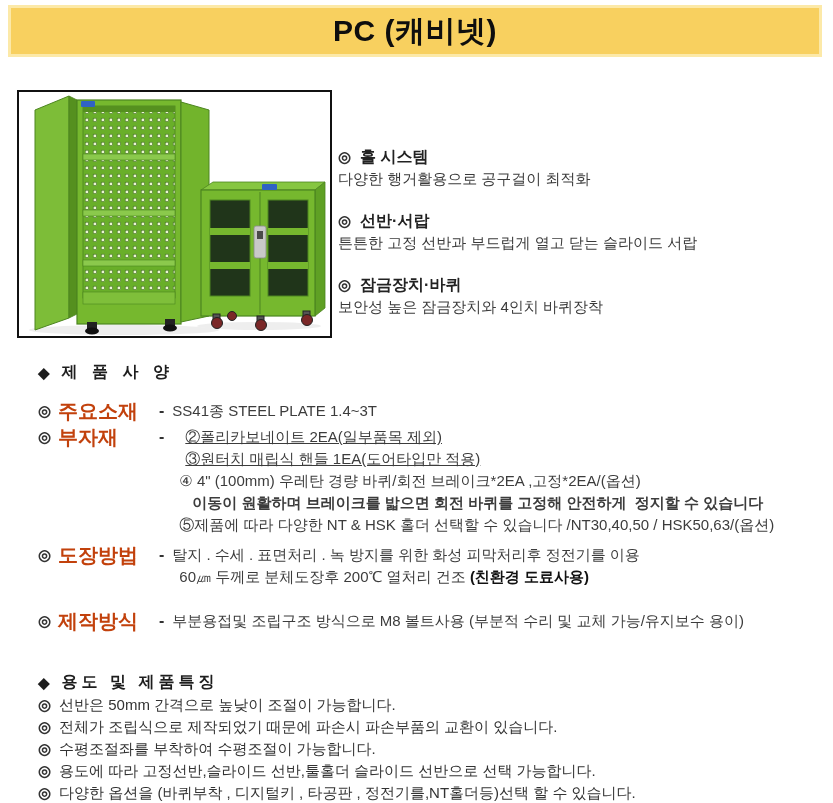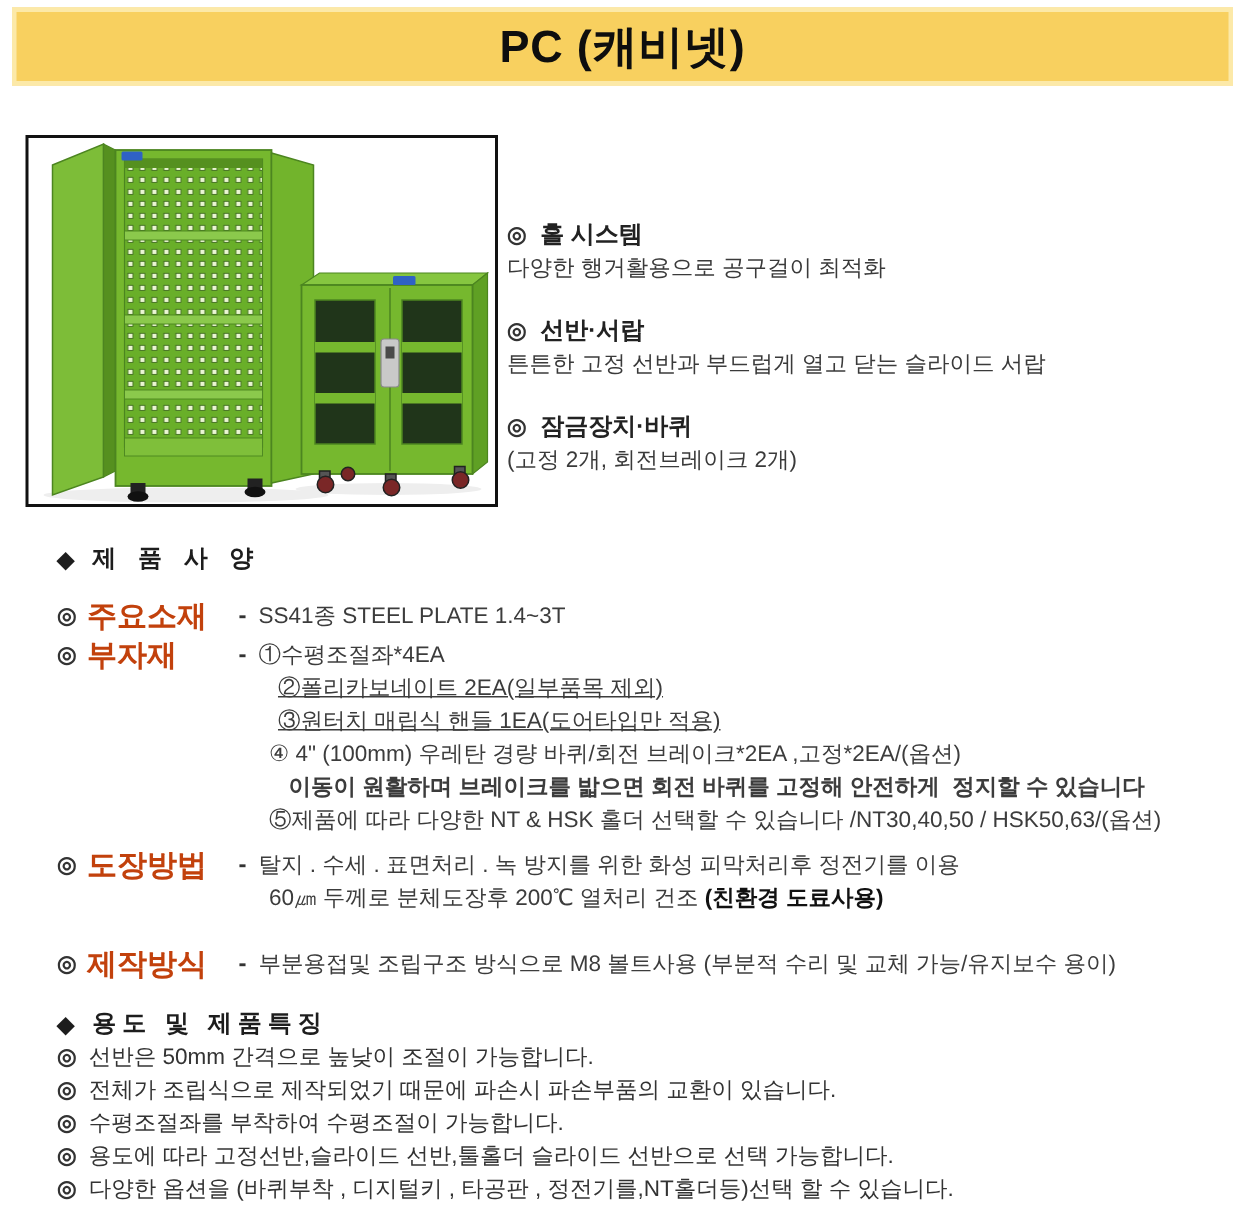--- a/index.html
+++ b/index.html
@@ -154,21 +154,21 @@
         <span class="bullet">◎</span>
         <span>선반·서랍</span>
       </div>
       <div class="feature-line">튼튼한 고정 선반과 부드럽게 열고 닫는 슬라이드 서랍</div>
     </div>
     <div class="feature">
       <div class="feature-title">
         <span class="bullet">◎</span>
         <span>잠금장치·바퀴</span>
       </div>
-      <div class="feature-line">(고정 2개, 회전브레이크 2개)</div>
+      <div class="feature-line">보안성 높은 잠금장치와 4인치 바퀴장착</div>
     </div>
   </div>
 
   <div class="section-heading spec-heading">
     <span class="diamond">◆</span>
     <span>제 품 사 양</span>
   </div>
 
   <div class="spec-rows">
 
@@ -179,21 +179,20 @@
       <div class="spec-value">
         <div class="vline">SS41종 STEEL PLATE 1.4~3T</div>
       </div>
     </div>
 
     <div class="spec-row mt1">
       <span class="bullet">◎</span>
       <span class="spec-label">부자재</span>
       <span class="spec-sep">-</span>
       <div class="spec-value">
-        <div class="vline">①수평조절좌*4EA</div>
         <div class="vline ind-a">②폴리카보네이트 2EA(일부품목 제외)</div>
         <div class="vline ind-a">③원터치 매립식 핸들 1EA(도어타입만 적용)</div>
         <div class="vline ind-b">④ 4" (100mm) 우레탄 경량 바퀴/회전 브레이크*2EA ,고정*2EA/(옵션)</div>
         <div class="vline ind-c">이동이 원활하며 브레이크를 밟으면 회전 바퀴를 고정해 안전하게  정지할 수 있습니다</div>
         <div class="vline ind-b">⑤제품에 따라 다양한 NT &amp; HSK 홀더 선택할 수 있습니다 /NT30,40,50 / HSK50,63/(옵션)</div>
       </div>
     </div>
 
     <div class="spec-row mt2">
       <span class="bullet">◎</span>

